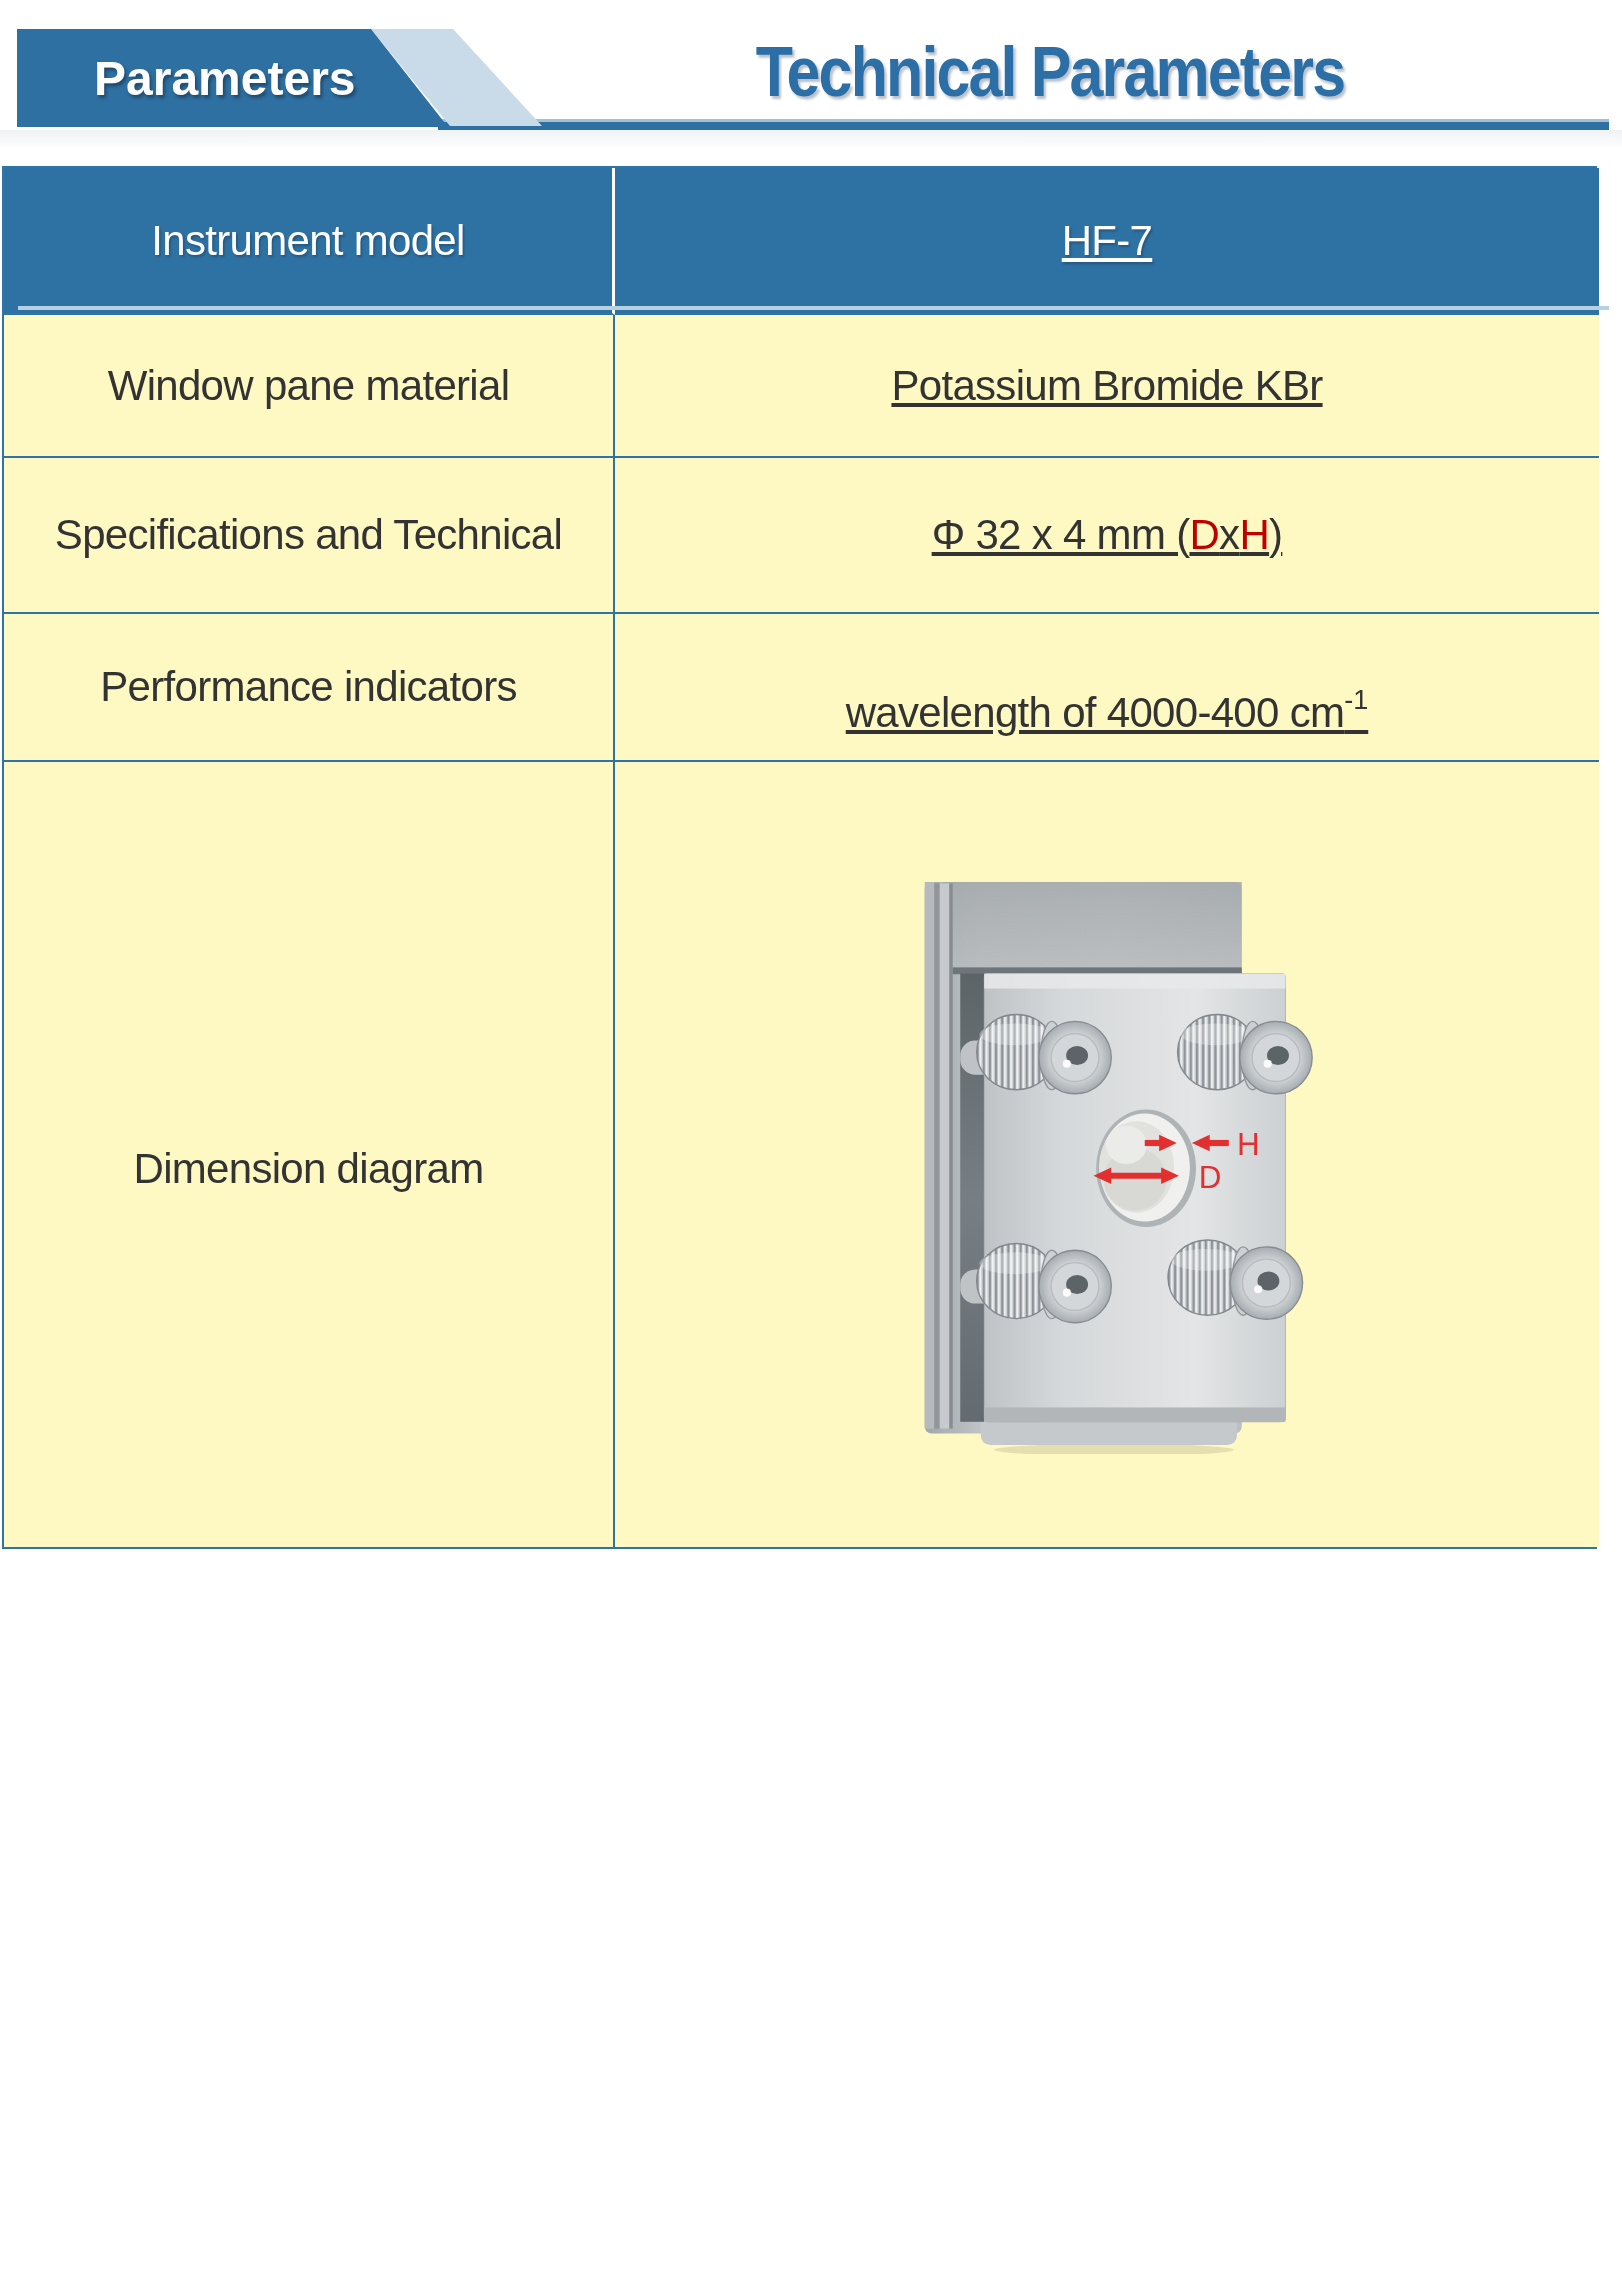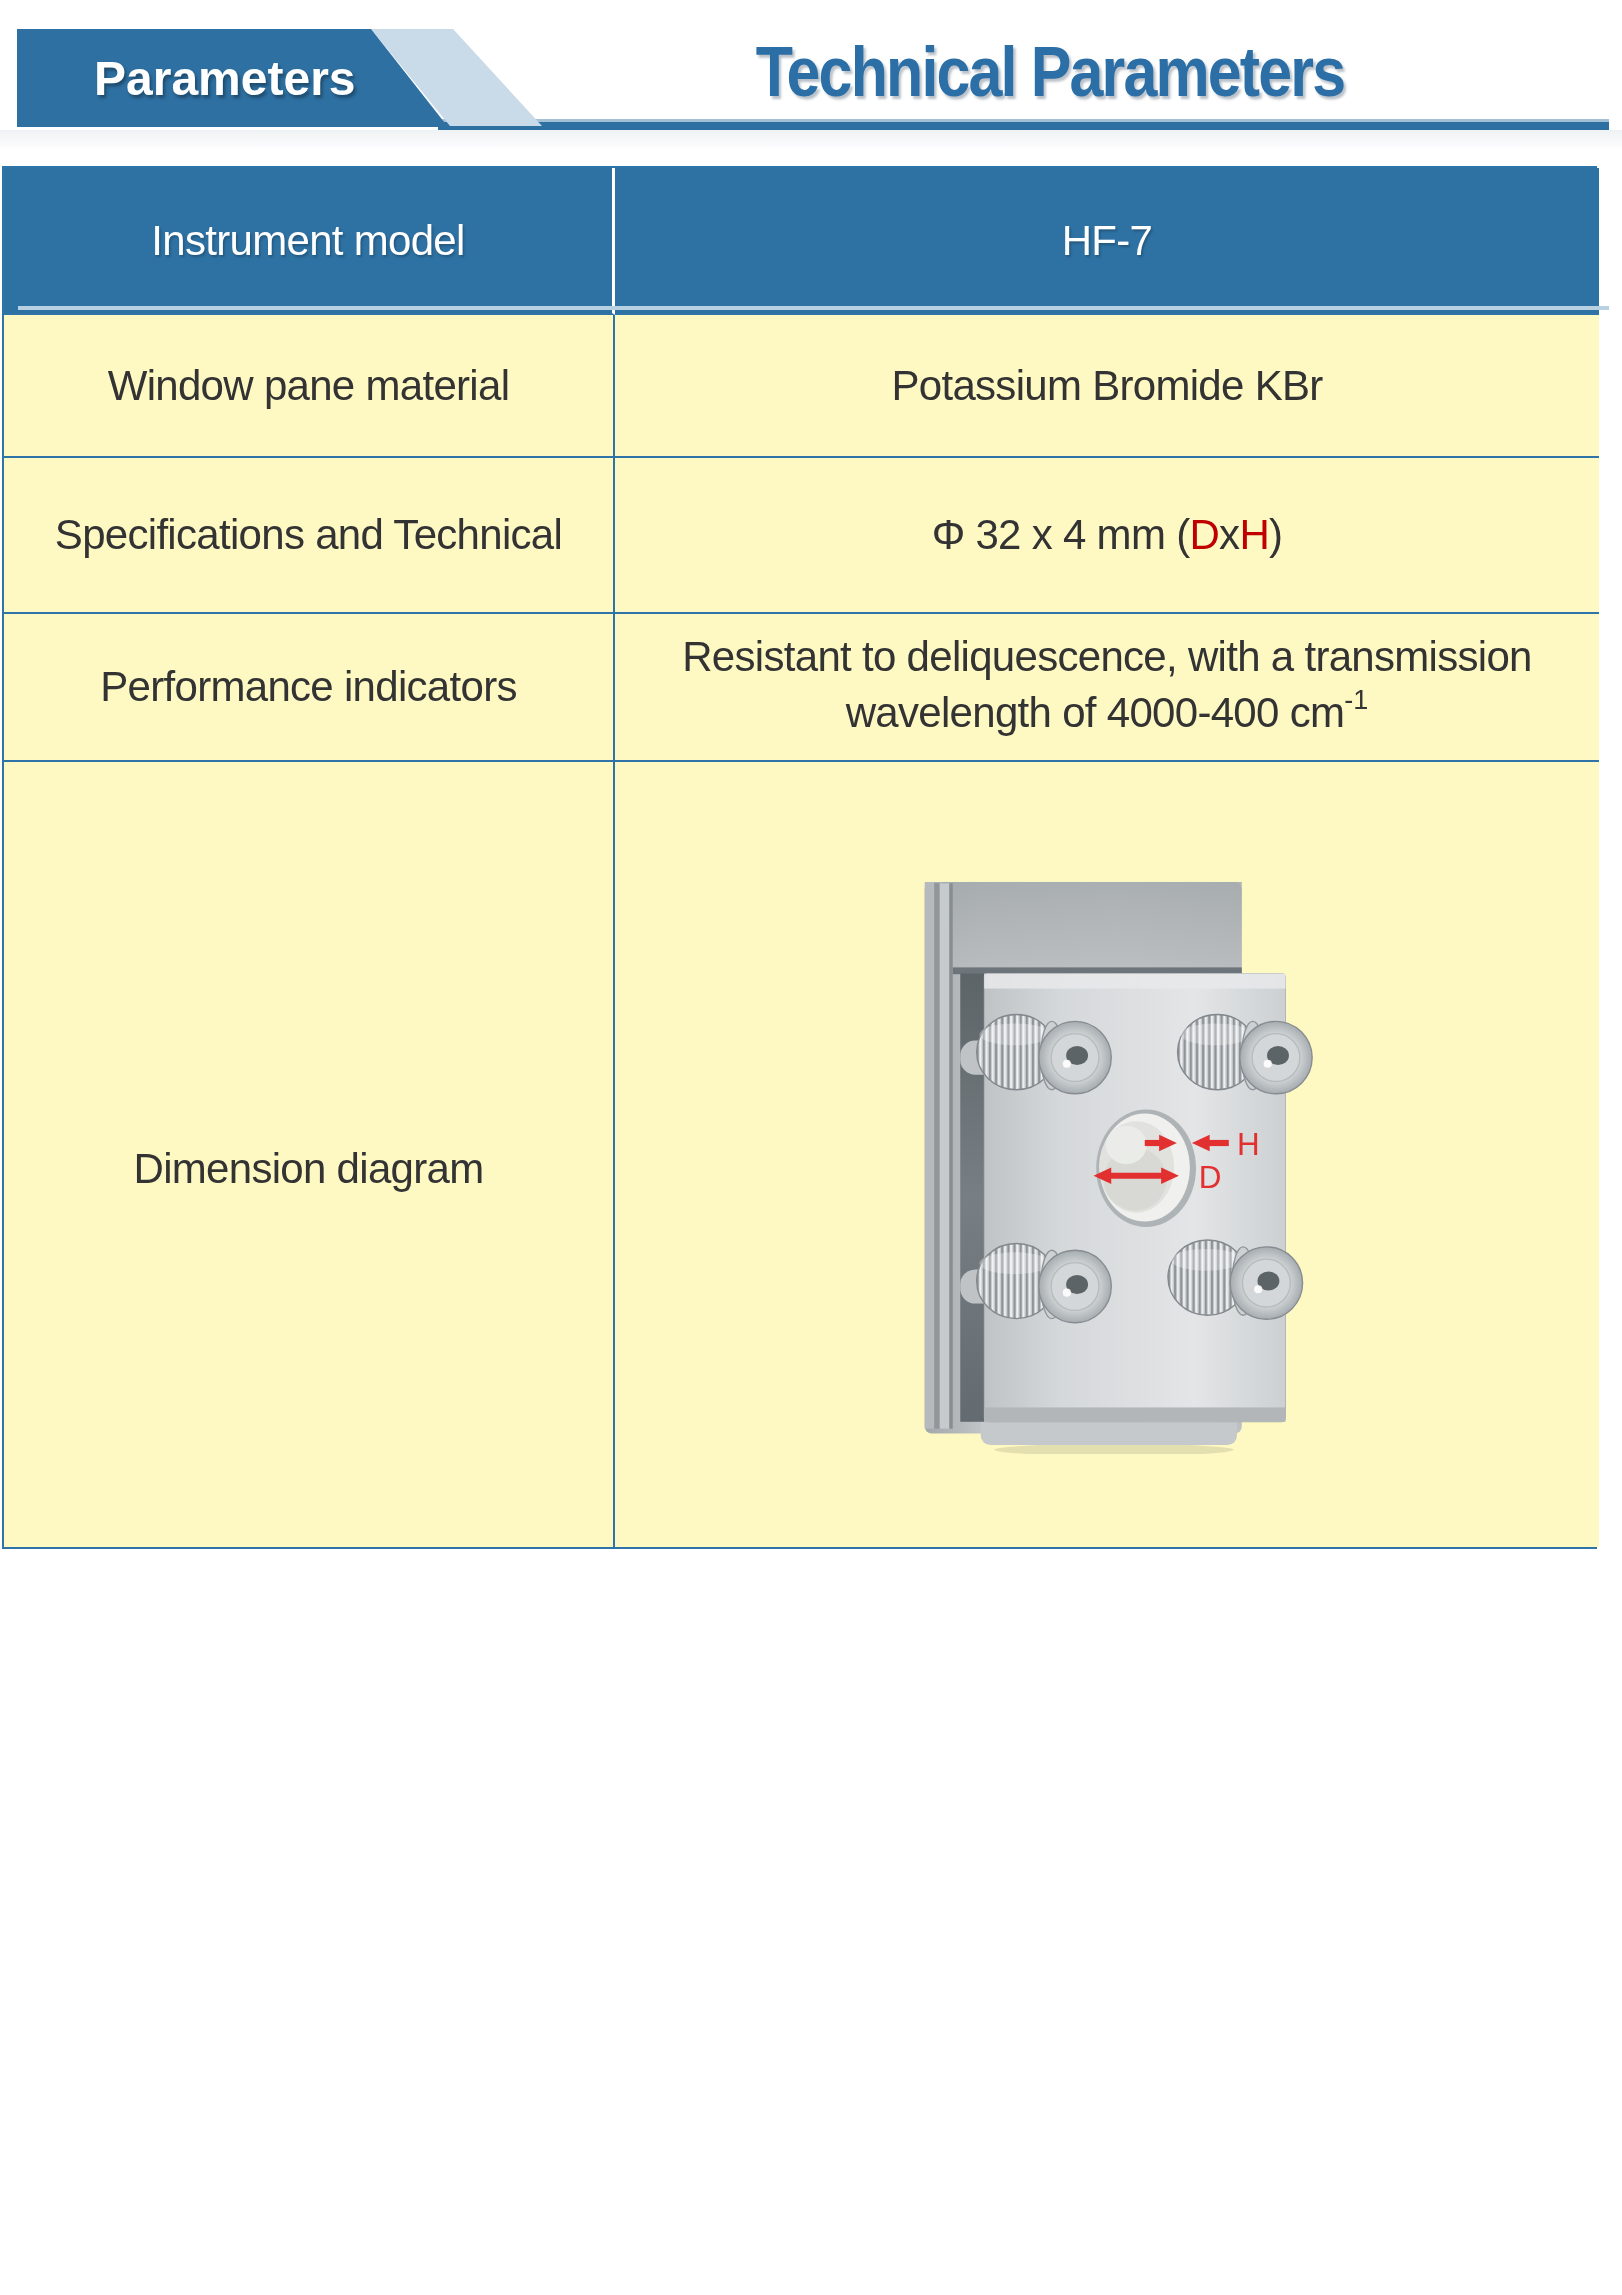--- a/index.html
+++ b/index.html
@@ -56,21 +56,21 @@
     border: 2.1px solid #2e74a8;
   }
   .cell {
     display: flex; align-items: center; justify-content: center;
     text-align: center;
     font-size: 42px; color: #333333; letter-spacing: -0.7px;
     border-right: 2.7px solid #2e74a8;
     border-bottom: 2.7px solid #2e74a8;
     background: #fef9c3;
   }
-  .cell.col2 { border-right: none; }
+  .cell.col2 { border-right: none; text-decoration: underline; }
   .cell.row5 { border-bottom: none; }
   .cell.header {
     background: #2e72a4; color: #ffffff;
     text-shadow: 1.4px 2.1px 2.7px rgba(0,0,0,0.25);
   }
   .cell.header.col1 { border-right: 3.4px solid #ffffff; }
   .header-underline {
     position: absolute; left: 18px; top: 306px; width: 1591px; height: 4.1px;
     background: #b7d1e3; z-index: 6;
   }
@@ -115,21 +115,21 @@
     <div class="cell col2">
         <span>Φ 32 x 4 mm (</span>
         <span class="red-letter">D</span>
         <span> x </span>
         <span class="red-letter">H</span>
         <span>)</span>
       </div>
 
     <div class="cell col1">Performance indicators</div>
     <div class="cell col2">
-      <div class="perf-lines"><span>Resistant to deliquescence, with a transmission</span><br><span>wavelength of 4000-400 cm</span><span class="sup">-1</span></div>
+      <div class="perf-lines"><br><span>wavelength of 4000-400 cm</span><span class="sup">-1</span></div>
     </div>
 
     <div class="cell col1 row5 diagram-label-cell">Dimension diagram</div>
     <div class="cell col2 row5 diagram-cell">
 
       <svg class="diagram-svg" width="410" height="581" viewBox="0 0 600 850" style="font-size:62px">
         <defs>
           <linearGradient id="backG" x1="0" y1="0" x2="1" y2="0">
             <stop offset="0" stop-color="#a2a7ab"></stop>
             <stop offset="0.18" stop-color="#c0c4c7"></stop>

